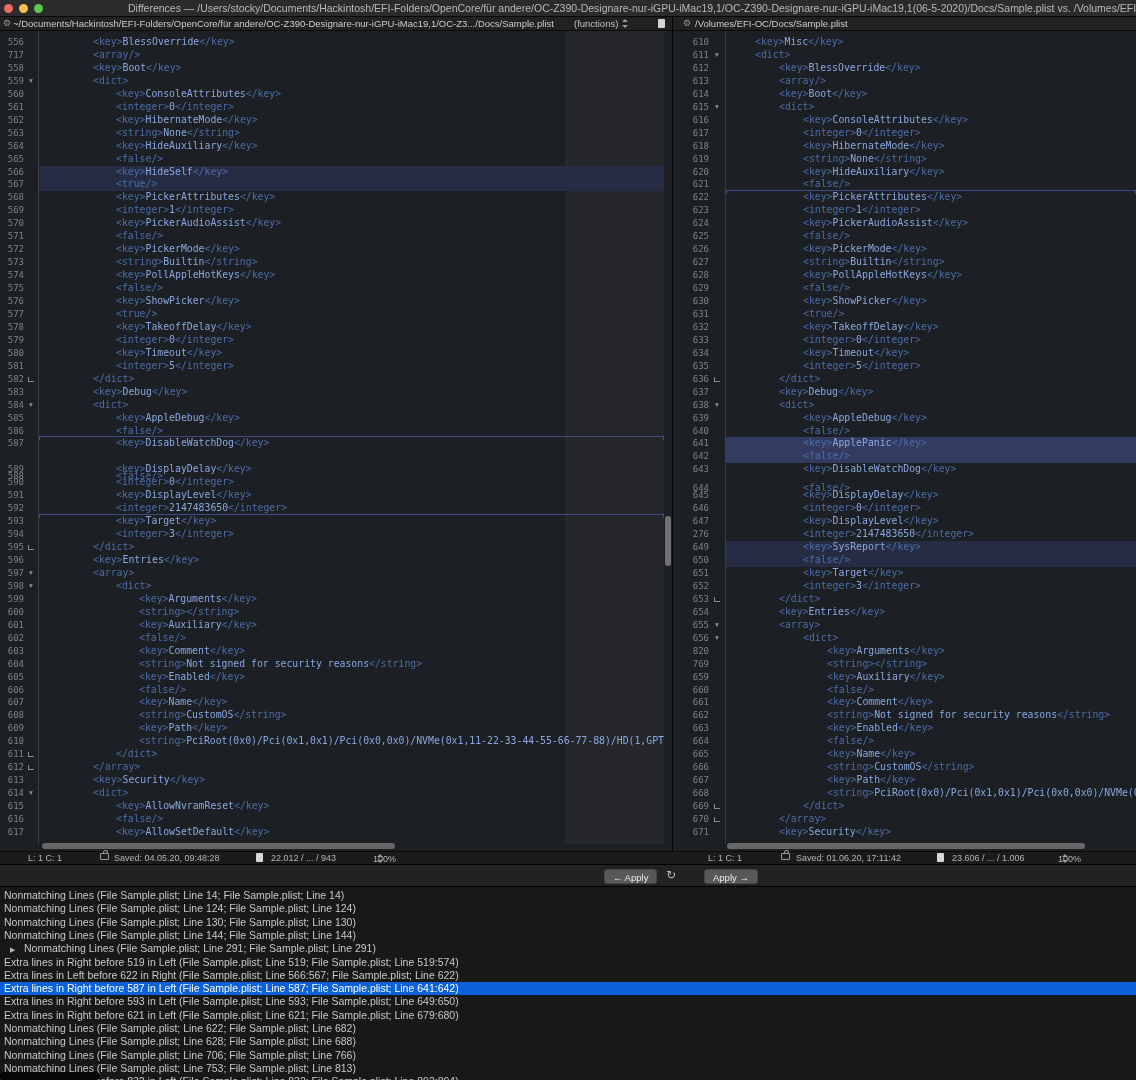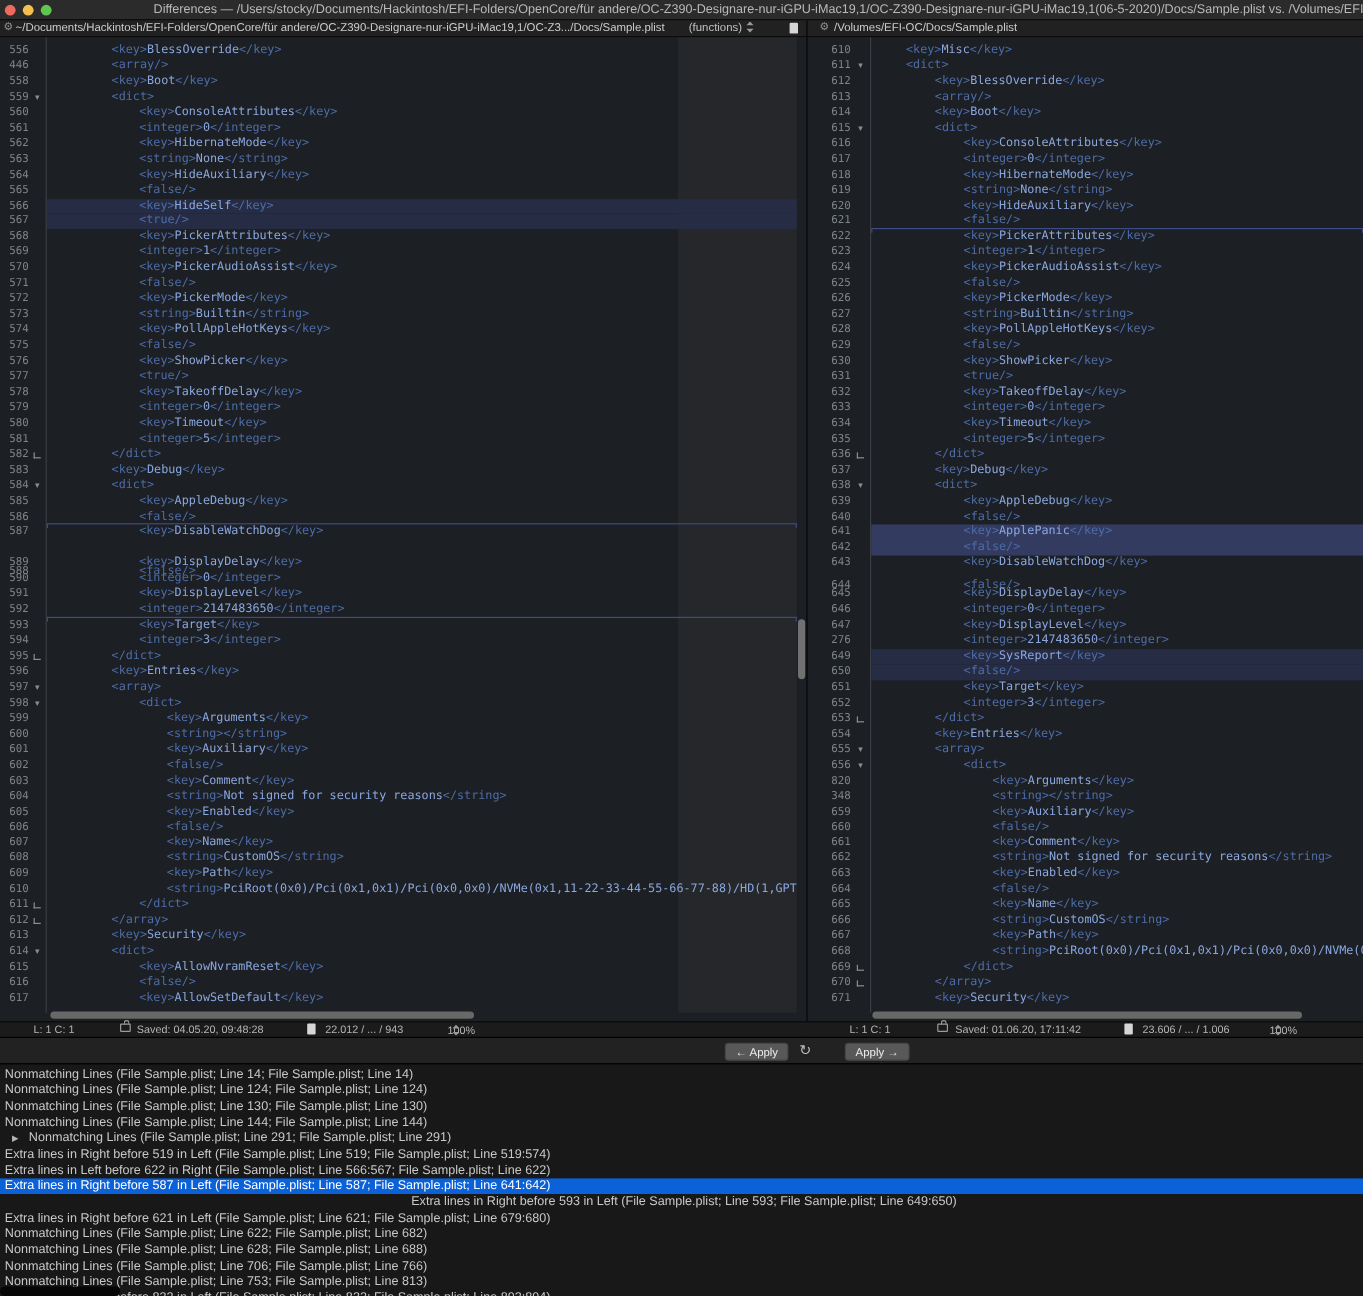--- a/index.html
+++ b/index.html
@@ -120,21 +120,21 @@
 
   <div class="editor">
     <div class="pane" id="paneL">
       <div class="guide"></div>
       <div id="rowsL">
           <div class="row" style="top: 5px;">
             <span class="ln">556</span>
             <div class="ct" style="padding-left: 54px;"><span class="tg">&lt;key&gt;</span><span class="tx">BlessOverride</span><span class="tg">&lt;/key&gt;</span></div>
           </div>
           <div class="row" style="top: 17.95px;">
-            <span class="ln">446</span>
+            <span class="ln">717</span>
             <div class="ct" style="padding-left: 54px;"><span class="tg">&lt;array/&gt;</span></div>
           </div>
           <div class="row" style="top: 30.9px;">
             <span class="ln">558</span>
             <div class="ct" style="padding-left: 54px;"><span class="tg">&lt;key&gt;</span><span class="tx">Boot</span><span class="tg">&lt;/key&gt;</span></div>
           </div>
           <div class="row" style="top: 43.85px;">
             <span class="ln">559</span>
             <span class="mk">▾</span>
             <div class="ct" style="padding-left: 54px;"><span class="tg">&lt;dict&gt;</span></div>
@@ -588,21 +588,21 @@
           <div class="row" style="top: 600.7px;">
             <span class="ln">656</span>
             <span class="mk">▾</span>
             <div class="ct" style="padding-left: 77px;"><span class="tg">&lt;dict&gt;</span></div>
           </div>
           <div class="row" style="top: 613.65px;">
             <span class="ln">820</span>
             <div class="ct" style="padding-left: 101px;"><span class="tg">&lt;key&gt;</span><span class="tx">Arguments</span><span class="tg">&lt;/key&gt;</span></div>
           </div>
           <div class="row" style="top: 626.6px;">
-            <span class="ln">348</span>
+            <span class="ln">769</span>
             <div class="ct" style="padding-left: 101px;"><span class="tg">&lt;string&gt;</span><span class="tg">&lt;/string&gt;</span></div>
           </div>
           <div class="row" style="top: 639.55px;">
             <span class="ln">659</span>
             <div class="ct" style="padding-left: 101px;"><span class="tg">&lt;key&gt;</span><span class="tx">Auxiliary</span><span class="tg">&lt;/key&gt;</span></div>
           </div>
           <div class="row" style="top: 652.5px;">
             <span class="ln">660</span>
             <div class="ct" style="padding-left: 101px;"><span class="tg">&lt;false/&gt;</span></div>
           </div>
@@ -698,21 +698,21 @@
 
   <div class="difflist" id="difflist">
       <div class="drow" style="top: 2px;"><span>Nonmatching Lines (File Sample.plist; Line 14; File Sample.plist; Line 14)</span></div>
       <div class="drow" style="top: 15.3px;"><span>Nonmatching Lines (File Sample.plist; Line 124; File Sample.plist; Line 124)</span></div>
       <div class="drow" style="top: 28.6px;"><span>Nonmatching Lines (File Sample.plist; Line 130; File Sample.plist; Line 130)</span></div>
       <div class="drow" style="top: 41.9px;"><span>Nonmatching Lines (File Sample.plist; Line 144; File Sample.plist; Line 144)</span></div>
       <div class="drow" style="top: 55.2px;"><span class="disc" style="padding-left: 6px;">▶</span><span>Nonmatching Lines (File Sample.plist; Line 291; File Sample.plist; Line 291)</span></div>
       <div class="drow" style="top: 68.5px;"><span>Extra lines in Right before 519 in Left (File Sample.plist; Line 519; File Sample.plist; Line 519:574)</span></div>
       <div class="drow" style="top: 81.8px;"><span>Extra lines in Left before 622 in Right (File Sample.plist; Line 566:567; File Sample.plist; Line 622)</span></div>
       <div class="drow sel" style="background: rgb(11, 97, 216); top: 95.1px;"><span>Extra lines in Right before 587 in Left (File Sample.plist; Line 587; File Sample.plist; Line 641:642)</span></div>
-      <div class="drow" style="top: 108.4px; text-align: center;"><span>Extra lines in Right before 593 in Left (File Sample.plist; Line 593; File Sample.plist; Line 649:650)</span></div>
+      <div class="drow" style="top: 108.4px;"><span>Extra lines in Right before 593 in Left (File Sample.plist; Line 593; File Sample.plist; Line 649:650)</span></div>
       <div class="drow" style="top: 121.7px;"><span>Extra lines in Right before 621 in Left (File Sample.plist; Line 621; File Sample.plist; Line 679:680)</span></div>
       <div class="drow" style="top: 135px;"><span>Nonmatching Lines (File Sample.plist; Line 622; File Sample.plist; Line 682)</span></div>
       <div class="drow" style="top: 148.3px;"><span>Nonmatching Lines (File Sample.plist; Line 628; File Sample.plist; Line 688)</span></div>
       <div class="drow" style="top: 161.6px;"><span>Nonmatching Lines (File Sample.plist; Line 706; File Sample.plist; Line 766)</span></div>
       <div class="drow" style="top: 174.9px;"><span>Nonmatching Lines (File Sample.plist; Line 753; File Sample.plist; Line 813)</span></div>
       <div class="drow" style="top: 188.2px;"><span>Extra lines in Right before 832 in Left (File Sample.plist; Line 832; File Sample.plist; Line 892:894)</span></div>
     </div>
   <div class="listthumb"></div>
 
 </div>

